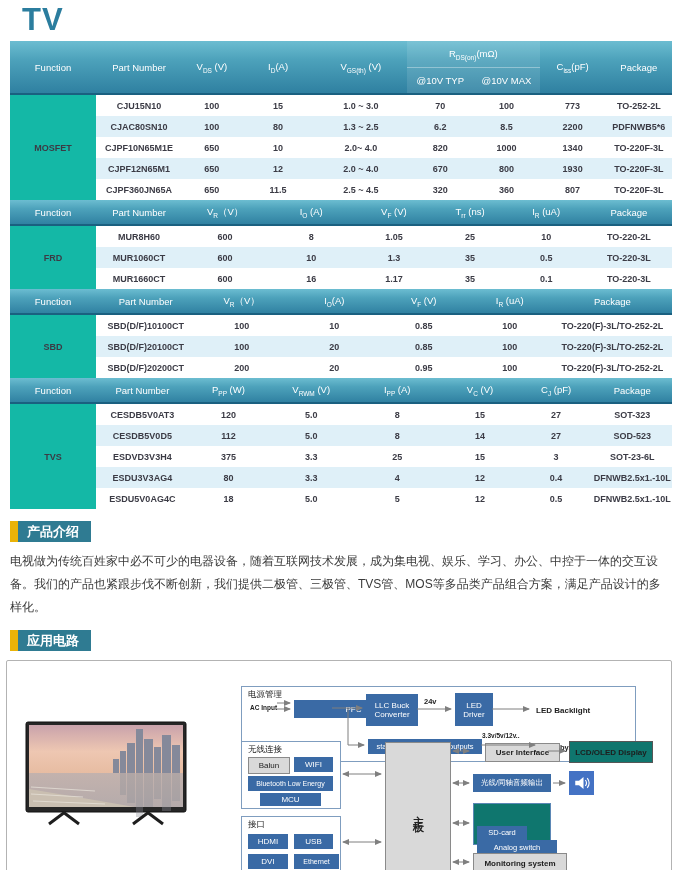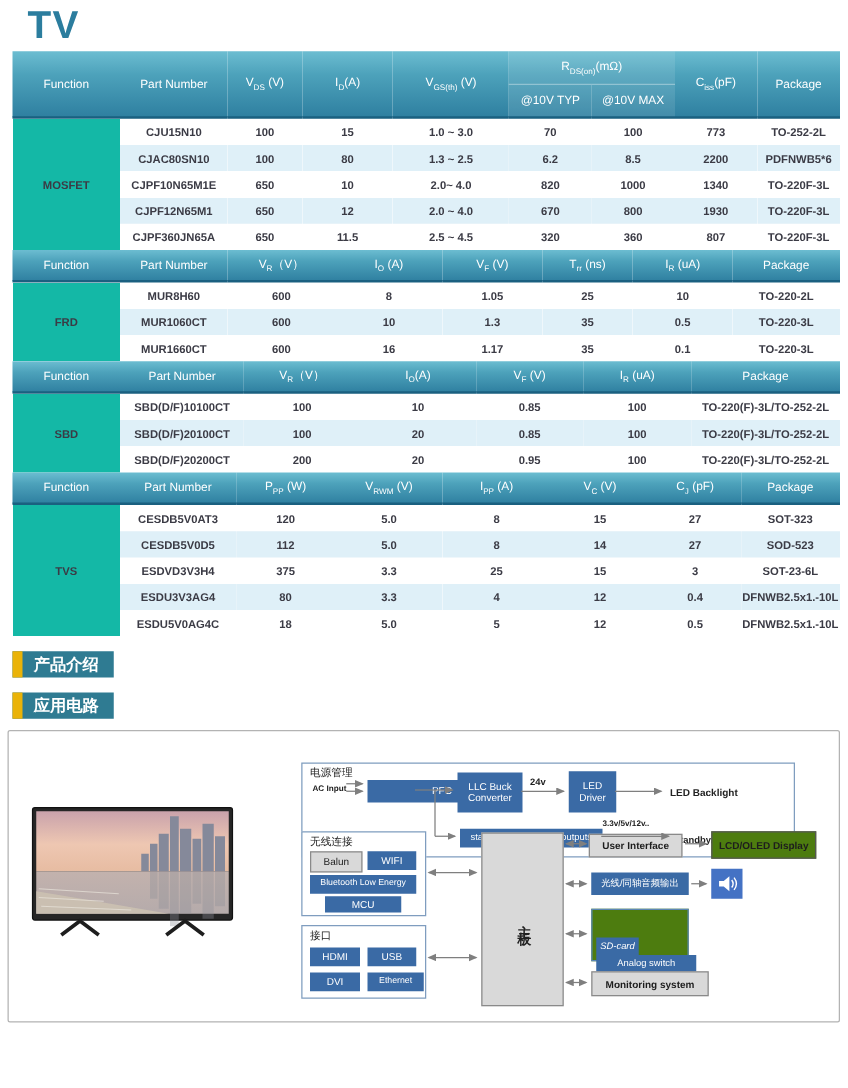--- a/index.html
+++ b/index.html
@@ -35,21 +35,21 @@
   .intro{width:658px;margin:8px 10px 0 10px;font-size:12px;color:#3a3a3a;line-height:1.9;}
 
   
   .panel{position:relative;width:664px;height:232px;border:1px solid #b3b3b3;margin:9px 0 0 6px;
     background:#fff;border-radius:2px;}
   .abs{position:absolute;}
   .bluebox{position:absolute;background:#3a6aa5;color:#fff;display:flex;align-items:center;
     justify-content:center;text-align:center;font-size:8px;line-height:1.15;}
   .graybox{position:absolute;background:#d9d9d9;border:1px solid #8a8a8a;color:#1d1d1d;
     display:flex;align-items:center;justify-content:center;font-size:8px;font-weight:bold;}
-  .whitebox{position:absolute;background:#4d7c0f;border:1px solid #565656;color:#1d1d1d;
+  .whitebox{position:absolute;background:#0f766e;border:1px solid #565656;color:#1d1d1d;
     display:flex;align-items:center;justify-content:center;font-size:8px;font-weight:bold;}
   .cbox{position:absolute;background:#fff;border:1px solid #7f9dbf;}
   .cbox .ctitle{position:absolute;left:6px;top:2px;font-size:8.5px;color:#222;}
   .lbl{position:absolute;font-size:7px;color:#222;white-space:nowrap;}
   .vtext{writing-mode:vertical-rl;text-orientation:upright;letter-spacing:5px;font-size:11px;color:#222;}
   svg.overlay{position:absolute;left:0;top:0;pointer-events:none;}
 </style>
 </head>
 <body>
 
@@ -313,20 +313,21 @@
             <td>0.5</td>
             <td>DFNWB2.5x1.-10L</td>
           </tr>
         </tbody>
       </table>
     </div>
 
   <div class="badge-row">
     <span class="badge"><span>产品介绍</span></span>
   </div>
+  <p class="intro">电视做为传统百姓家中必不可少的电器设备，随着互联网技术发展，成为集电视、娱乐、学习、办公、中控于一体的交互设备。我们的产品也紧跟步伐不断创新，我们提供二极管、三极管、TVS管、MOS等多品类产品组合方案，满足产品设计的多样化。</p>
 
   <div class="badge-row">
     <span class="badge"><span>应用电路</span></span>
   </div>
 
   <div class="panel">
 
     <svg class="abs" style="left:18px;top:60px" width="162" height="110" viewBox="0 0 162 110">
       <defs>
         <linearGradient id="sky" x1="0" y1="0" x2="0" y2="1">
@@ -399,32 +400,32 @@
       <div class="bluebox" style="left:6px;top:17px;width:40px;height:15px;">HDMI</div>
       <div class="bluebox" style="left:52px;top:17px;width:39px;height:15px;">USB</div>
       <div class="bluebox" style="left:6px;top:37px;width:40px;height:15px;">DVI</div>
       <div class="bluebox" style="left:52px;top:37px;width:45px;height:15px;font-size:7px;">Ethernet</div>
     </div>
 
     <div class="graybox" style="left:378px;top:81px;width:64px;height:137px;">
       <span class="vtext">主板</span>
     </div>
 
-    <div class="graybox" style="left:464px;top:82px;width:73px;height:17px;">User Interface</div>
+    <div class="graybox" style="left:478px;top:82px;width:73px;height:17px;">User Interface</div>
     <div class="whitebox" style="left:562px;top:80px;width:82px;height:20px;">LCD/OLED Display</div>
     <div class="bluebox" style="left:466px;top:113px;width:78px;height:18px;font-size:7.5px;">光线/同轴音频输出</div>
     <div class="bluebox" style="left:562px;top:110px;width:25px;height:24px;background:#4472c4;">
       <svg width="18" height="18" viewBox="0 0 24 24">
         <polygon points="3,9 8,9 14,4 14,20 8,15 3,15" fill="#fff"></polygon>
         <path d="M16.5,8 q3,4 0,8 M19,5.5 q5,6.5 0,13" stroke="#fff" stroke-width="1.5" fill="none"></path>
       </svg>
     </div>
     <div class="whitebox" style="left:466px;top:142px;width:76px;height:40px;border-color:#5b87b5;"></div>
     <div class="bluebox" style="left:470px;top:147px;width:80px;height:15px;font-size:7.5px;margin-top:32px;">Analog switch</div>
-    <div class="bluebox" style="left:470px;top:165px;width:34px;height:14px;font-size:7.5px;font-style:italic;">SD-card</div>
+    <div class="bluebox" style="left:470px;top:165px;width:50px;height:14px;font-size:7.5px;">SD-card</div>
     <div class="graybox" style="left:466px;top:192px;width:92px;height:18px;">Monitoring system</div>
 
     <svg class="overlay" width="664" height="232" viewBox="0 0 664 232">
       <defs>
         <marker id="ah" markerWidth="8" markerHeight="8" refX="6" refY="3" orient="auto-start-reverse" markerUnits="userSpaceOnUse">
           <path d="M0,0 L7,3 L0,6 z" fill="#7f7f7f"></path>
         </marker>
       </defs>
       <g stroke="#7f7f7f" stroke-width="1" fill="none">
         <line x1="270" y1="42" x2="283" y2="42" marker-end="url(#ah)"></line>

